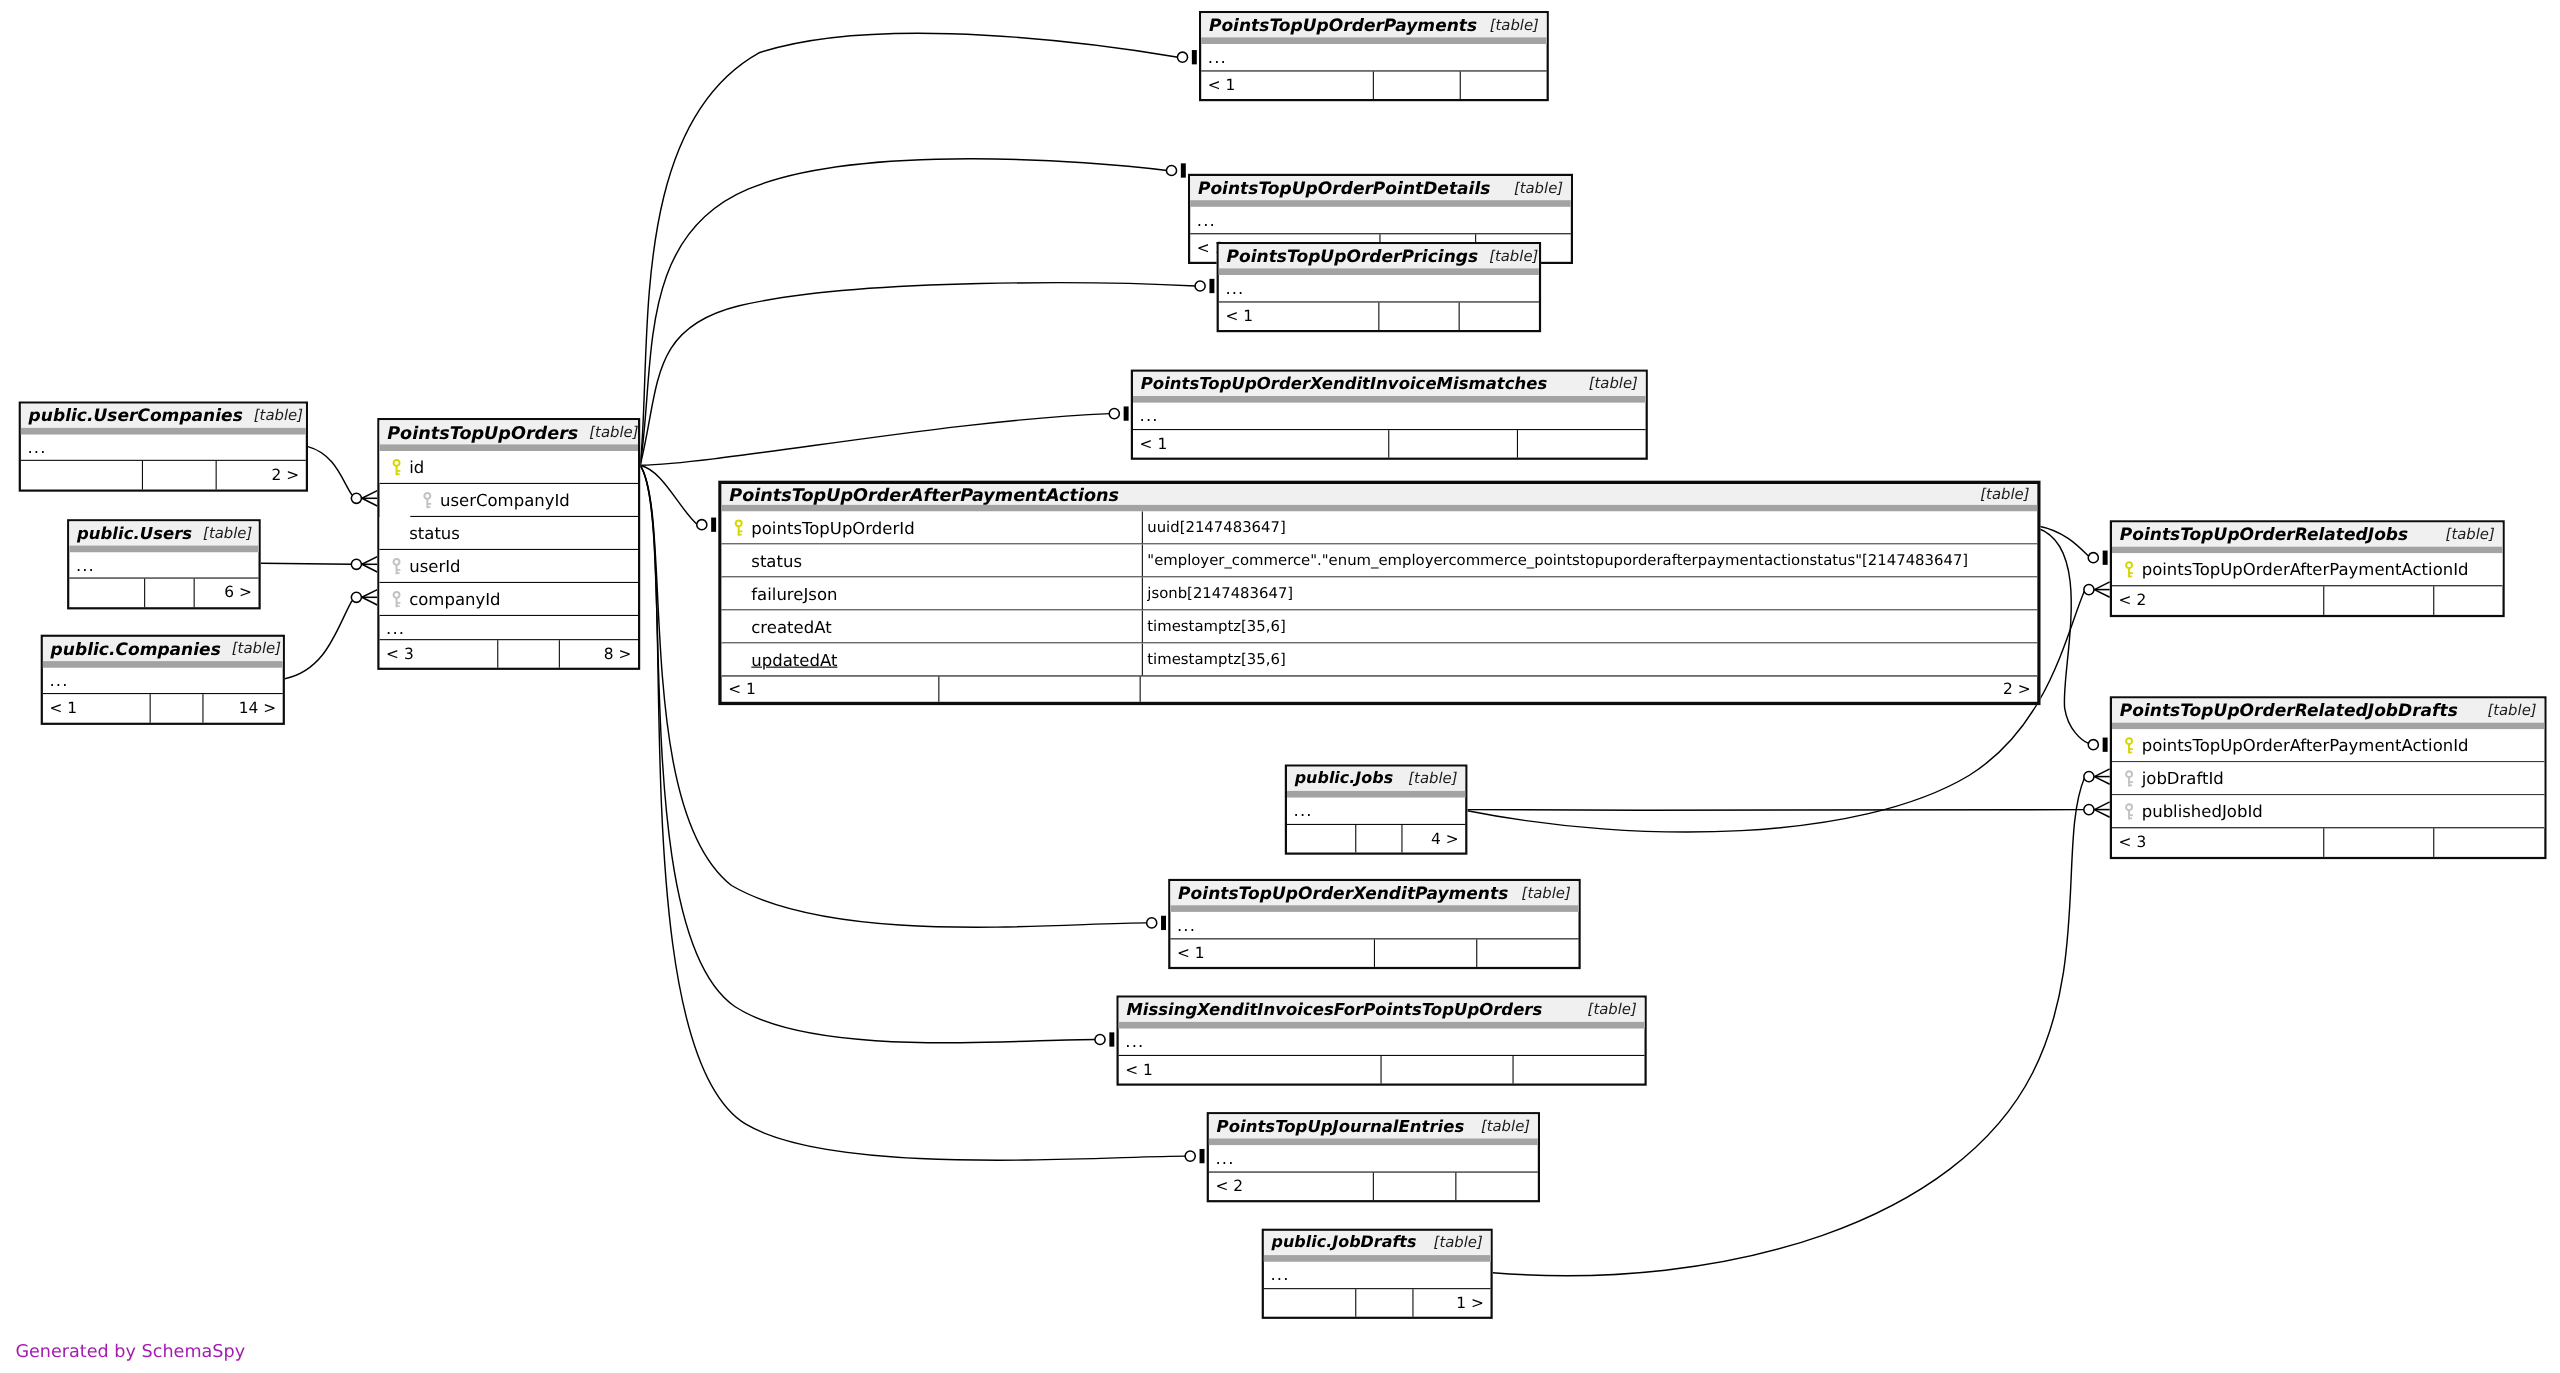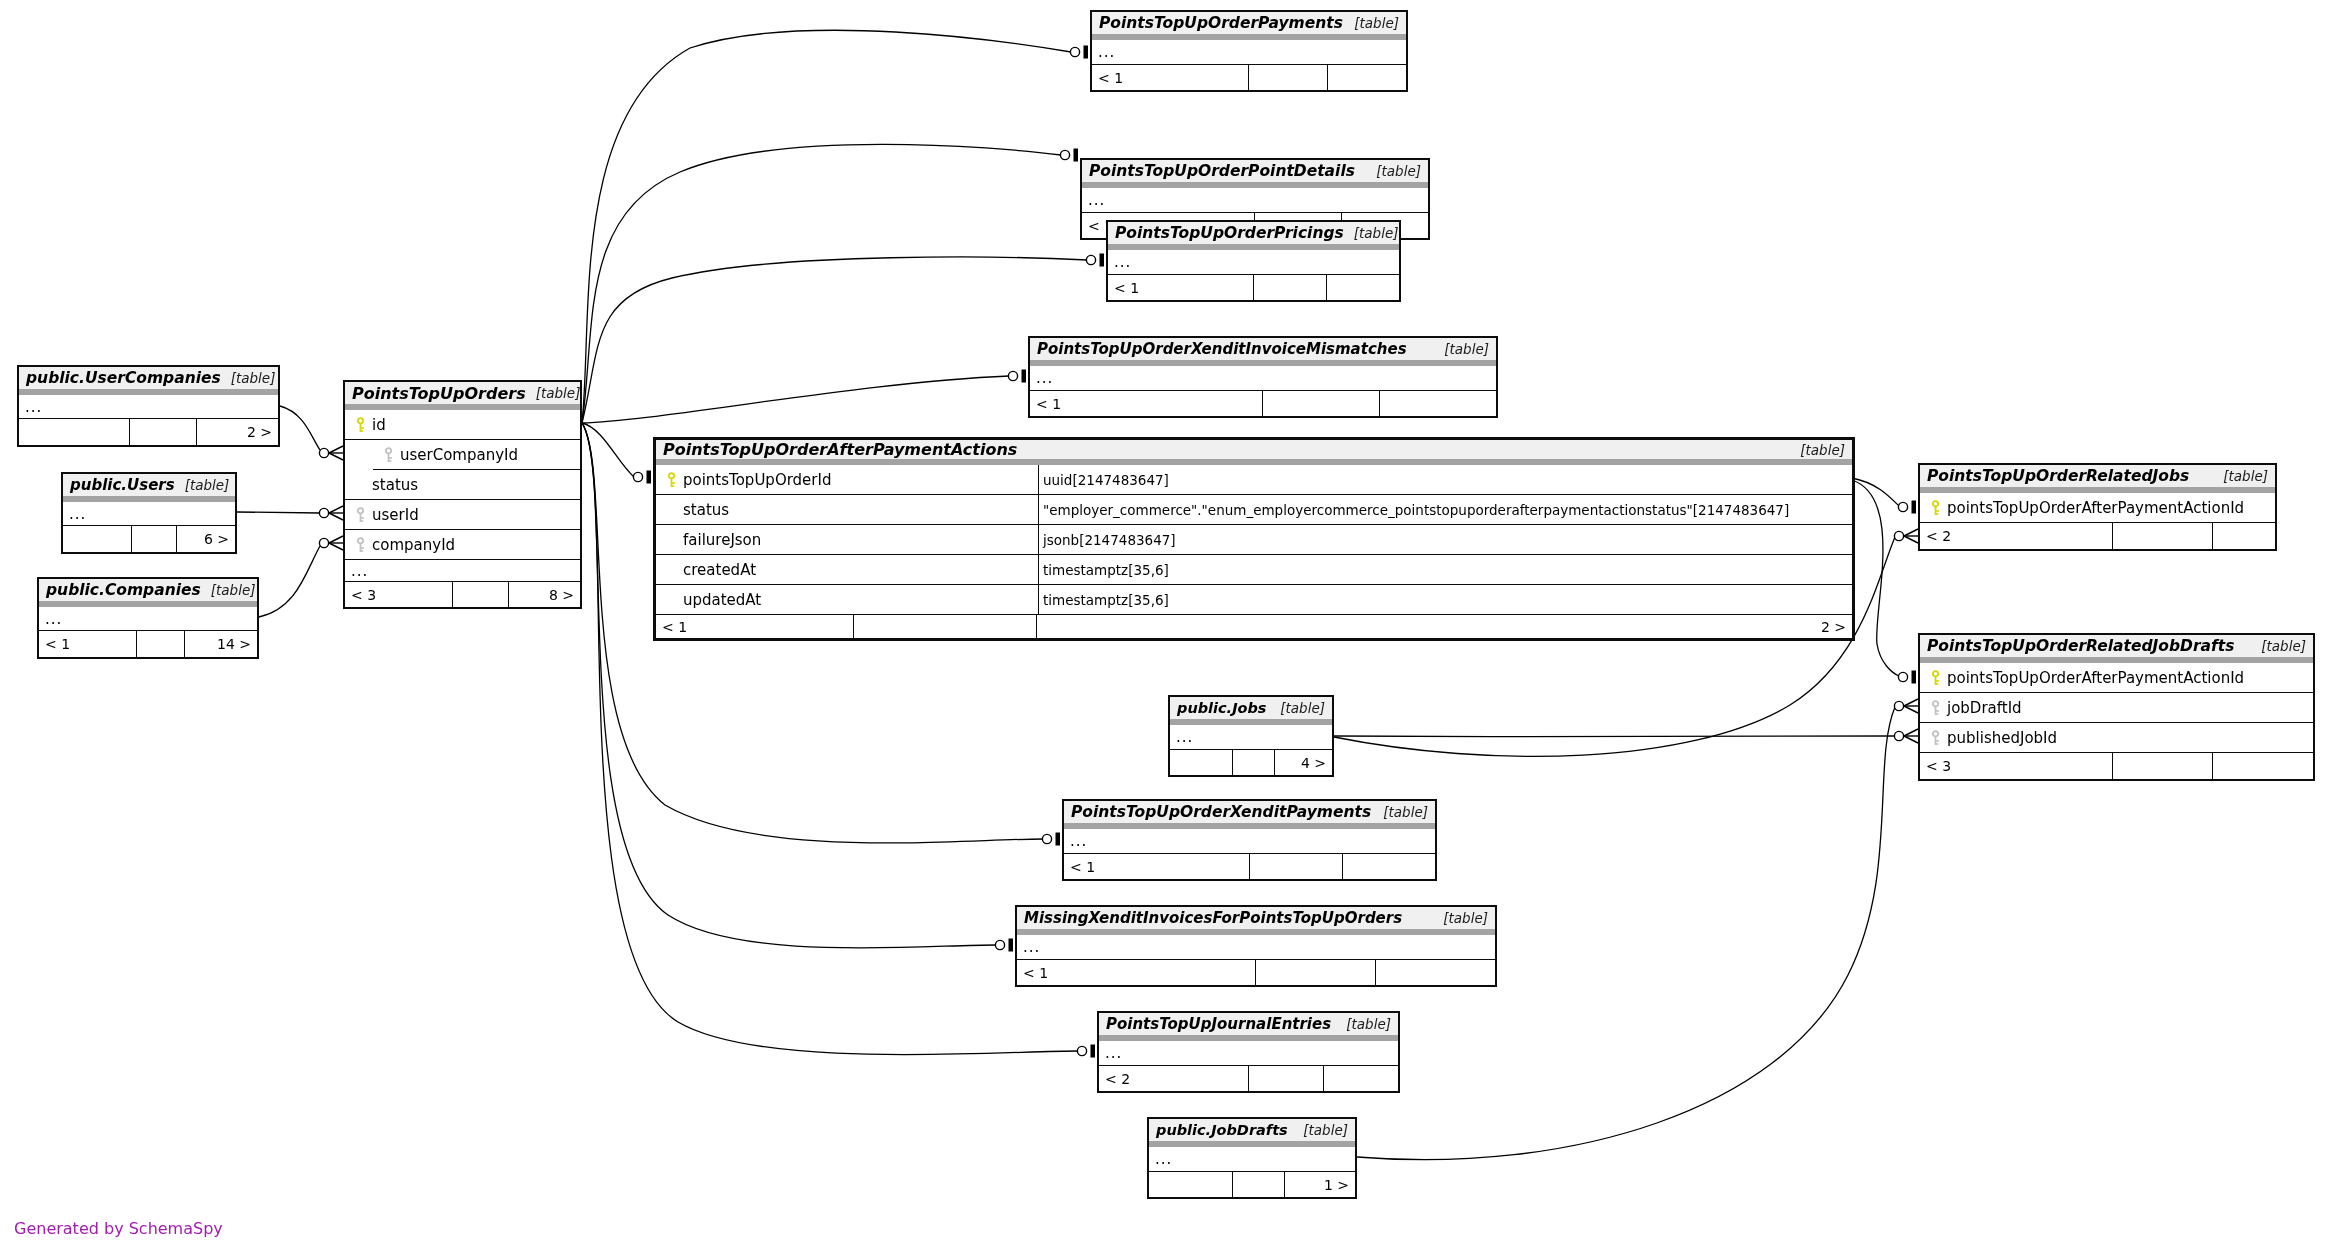--- a/index.html
+++ b/index.html
@@ -217,21 +217,21 @@
         <div class="typecell">jsonb[2147483647]</div>
       </div>
       <div class="row" style="height: 30px;">
         <div class="namecell" style="width: 382px; min-width: 382px;">
           <span class="icon"></span>
           <span>createdAt</span>
         </div>
         <div class="typecell">timestamptz[35,6]</div>
       </div>
       <div class="row" style="height: 30px;">
-        <div class="namecell" style="width: 382px; min-width: 382px;">
+        <div class="namecell" style="width: 382px; min-width: 382px; text-decoration: underline;">
           <span class="icon"></span>
           <span>updatedAt</span>
         </div>
         <div class="typecell">timestamptz[35,6]</div>
       </div>
       <div class="ftr" style="height: 23px;">
         <div class="fc" style="width: 198px;">&lt; 1</div>
         <div class="fc" style="width: 183px;"></div>
         <div class="fc last">2 &gt;</div>
       </div>
@@ -289,21 +289,21 @@
         <span class="t" style="font-size: 14.5px;">public.JobDrafts</span>
         <span class="tag">[table]</span>
       </div>
       <div class="ellrow" style="height: 25px;">...</div>
       <div class="ftr" style="height: 25px;">
         <div class="fc" style="width: 84px;"></div>
         <div class="fc" style="width: 52px;"></div>
         <div class="fc last">1 &gt;</div>
       </div>
     </div>
-    <div class="entity" style="left: 1918px; top: 463px; width: 359px;">
+    <div class="entity" style="left: 1918px; top: 473px; width: 359px;">
       <div class="hdr" style="height: 28px;">
         <span class="t" style="font-size: 15.5px;">PointsTopUpOrderRelatedJobs</span>
         <span class="tag">[table]</span>
       </div>
       <div class="row" style="height: 30px;">
         <div class="namecell" style="flex: 1 1 0%;">
           <span class="icon">
             <svg width="11" height="16" viewBox="0 0 11 16">
               <circle cx="5.5" cy="3.8" r="2.7" fill="none" stroke="#d6d600" stroke-width="1.8"></circle>
               <line x1="5.5" y1="6.5" x2="5.5" y2="15" stroke="#d6d600" stroke-width="1.8"></line>

